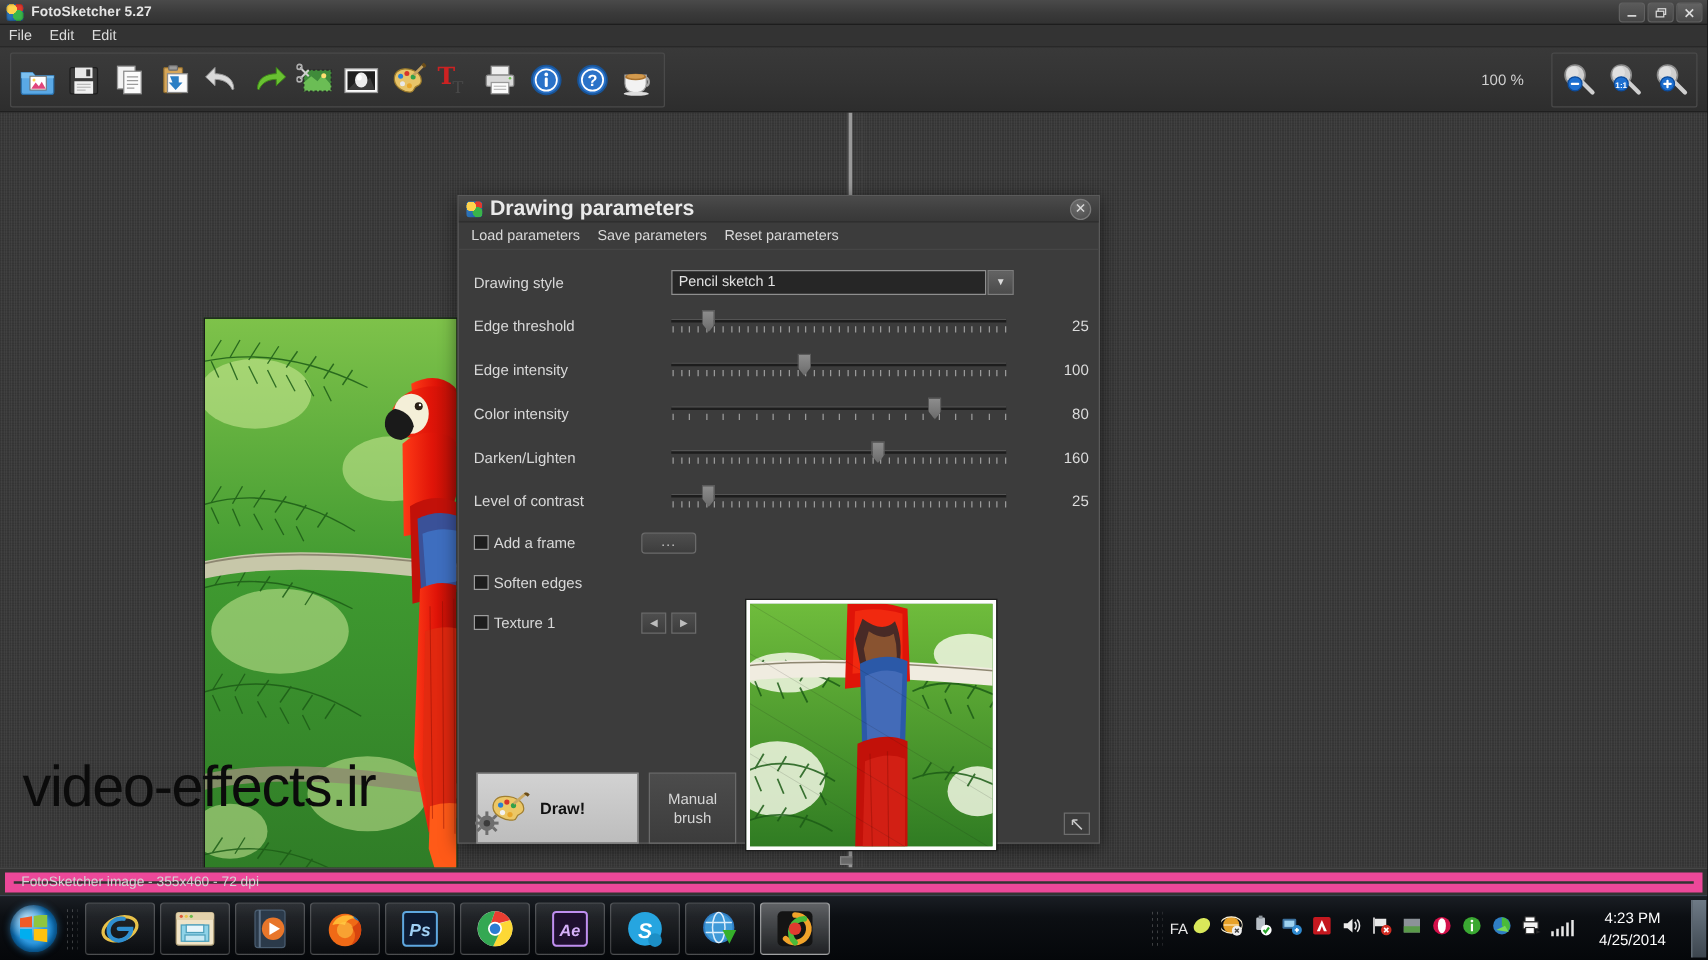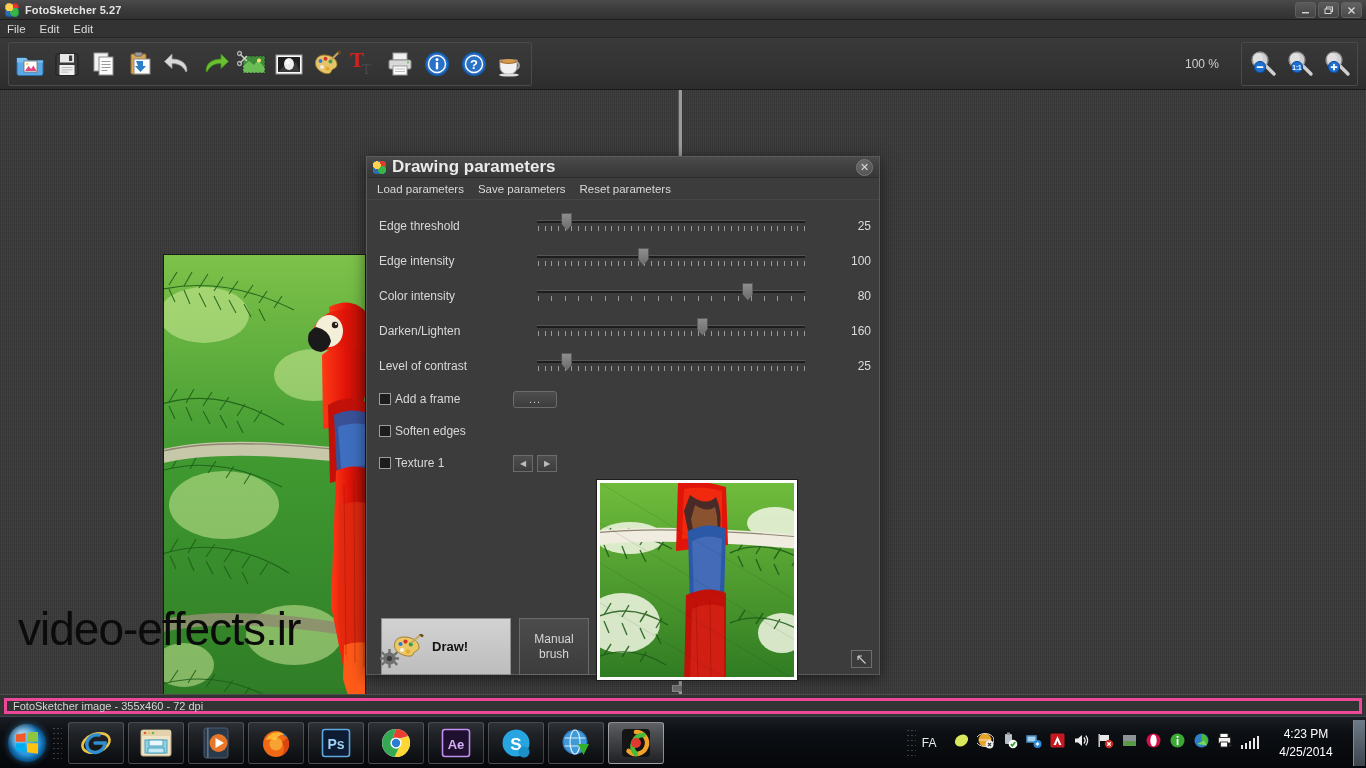--- a/index.html
+++ b/index.html
@@ -160,21 +160,21 @@
   
   .statusbar {
     height: 22px;
     background: #333333;
     border-top: 1px solid #4e4e4e;
     display: flex; align-items: center;
     padding: 0 4px;
   }
   .status-cell {
     height: 16px; flex: 1 1 auto;
-    border: 3px solid #ec4899;
+    border: 7px solid #ec4899;
     display: flex; align-items: center;
     padding-left: 6px;
     color: #d4d4d4; font-size: 11px;
   }
 
   
   .dialog {
     position: absolute;
     left: 366px; top: 156px;
     width: 514px; height: 519px;
@@ -386,31 +386,32 @@
   .tb-items { display: flex; align-items: center; height: 46px; margin-left: 6px; }
   .tb-item {
     width: 56px; height: 42px; margin-right: 4px;
     display: flex; align-items: center; justify-content: center;
     border: 1px solid transparent; border-radius: 3px;
     position: relative;
   }
   .tb-item.pinned {
     background: linear-gradient(180deg, rgba(255,255,255,.11), rgba(255,255,255,.02));
     border-color: rgba(255,255,255,.20);
+    font-style: italic;
   }
   .tb-item.active {
     background: linear-gradient(180deg, rgba(255,255,255,.32), rgba(255,255,255,.10));
     border-color: rgba(255,255,255,.45);
   }
 
   .tray {
     position: absolute; right: 0; top: 0; bottom: 0;
     display: flex; align-items: center;
   }
-  .tray-lang { color: #eaeaea; font-size: 12px; margin: 0 16px 0 6px; }
+  .tray-lang { color: #eaeaea; font-size: 12px; margin: 0 2px 0 6px; }
   .tray-icons { display: flex; align-items: center; gap: 7px; }
   .tray-icons > * { flex: 0 0 auto; }
   .clock {
     width: 86px; text-align: center;
     color: #fff; font-size: 12px; line-height: 1.5;
     margin: 0 4px;
   }
   .show-desktop {
     width: 12px; height: 46px;
     background: linear-gradient(180deg, #6e7a86, #3c454e);
@@ -741,20 +742,27 @@
     </div>
 
     <div class="dlg-menu">
       <span>Load parameters</span>
       <span>Save parameters</span>
       <span>Reset parameters</span>
     </div>
 
     <div class="dlg-body">
 
+      <div class="param-row">
+        <div class="param-label">Drawing style</div>
+        <div class="ddl">
+          <span>Pencil sketch 1</span>
+          <div class="ddl-arrow">▼</div>
+        </div>
+      </div>
 
       <div id="slider-host">
           <div class="param-row">
             <div class="param-label">Edge threshold</div>
             <div class="slider-wrap">
               <div class="slider-track"></div>
               <div class="slider-ticks">
                 <i style="left: 0px;"></i>
                 <i style="left: 6.65px;"></i>
                 <i style="left: 13.3px;"></i>

